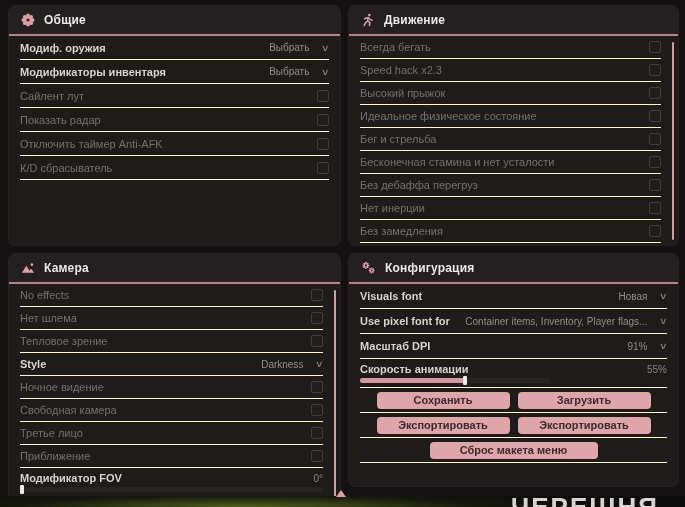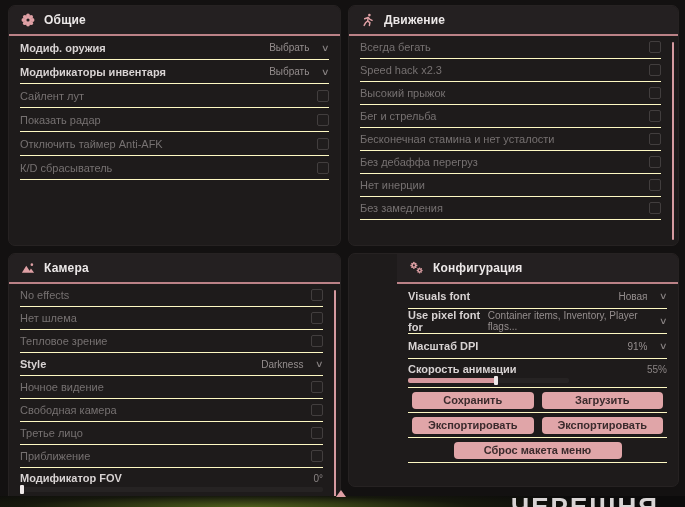--- a/index.html
+++ b/index.html
@@ -3,21 +3,21 @@
 <meta charset="utf-8">
 <style>
   html,body{margin:0;padding:0;background:#131111;}
   body{width:685px;height:507px;position:relative;overflow:hidden;
        font-family:"Liberation Sans","DejaVu Sans",sans-serif;-webkit-font-smoothing:antialiased;}
   .panel{position:absolute;background:#1e1b1b;border:1px solid #262222;border-radius:7px;
          box-sizing:border-box;overflow:hidden;}
   .p-general {left:8px;  top:5px;   width:333px; height:241px;}
   .p-movement{left:348px;top:5px;   width:331px; height:241px;}
   .p-camera  {left:8px;  top:253px; width:333px; height:278px;}
-  .p-config  {left:348px;top:253px; width:331px; height:234px;padding-left:48px;}
+  .p-config  {left:348px;top:253px; width:331px; height:234px;}
 
   .panel-header{height:28px;display:flex;align-items:center;gap:9px;padding:0 12px;
                 background:#242021;border-bottom:2px solid #bb8287;}
   .panel-title{color:#ece8e8;font-size:12px;font-weight:700;letter-spacing:.2px;}
   .icon{display:flex;align-items:center;}
 
   .rows{padding:0 11px;}
   .p-movement .rows,.p-camera .rows{padding-right:17px;}
   .row{display:flex;align-items:center;justify-content:space-between;
        border-bottom:1px solid #fef9c3;box-sizing:border-box;}
@@ -137,20 +137,24 @@
       <div class="row row-checkbox">
         <span class="lbl">Всегда бегать</span>
         <span class="checkbox"></span>
       </div>
       <div class="row row-checkbox">
         <span class="lbl">Speed hack x2.3</span>
         <span class="checkbox"></span>
       </div>
       <div class="row row-checkbox">
         <span class="lbl">Высокий прыжок</span>
+        <span class="checkbox"></span>
+      </div>
+      <div class="row row-checkbox">
+        <span class="lbl">Идеальное физическое состояние</span>
         <span class="checkbox"></span>
       </div>
       <div class="row row-checkbox">
         <span class="lbl">Бег и стрельба</span>
         <span class="checkbox"></span>
       </div>
       <div class="row row-checkbox">
         <span class="lbl">Бесконечная стамина и нет усталости</span>
         <span class="checkbox"></span>
       </div>

